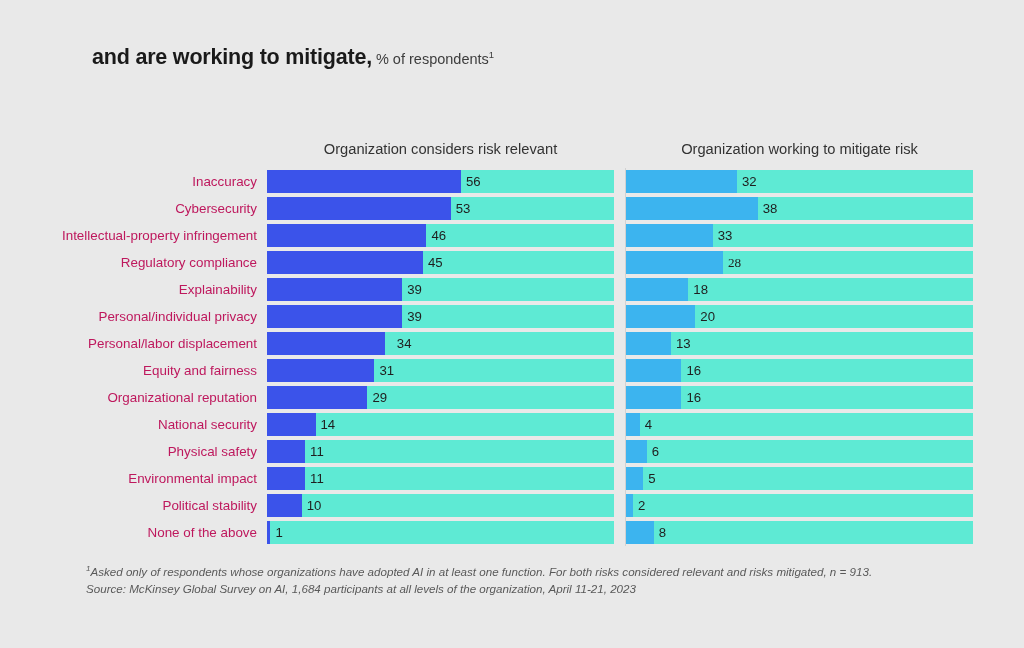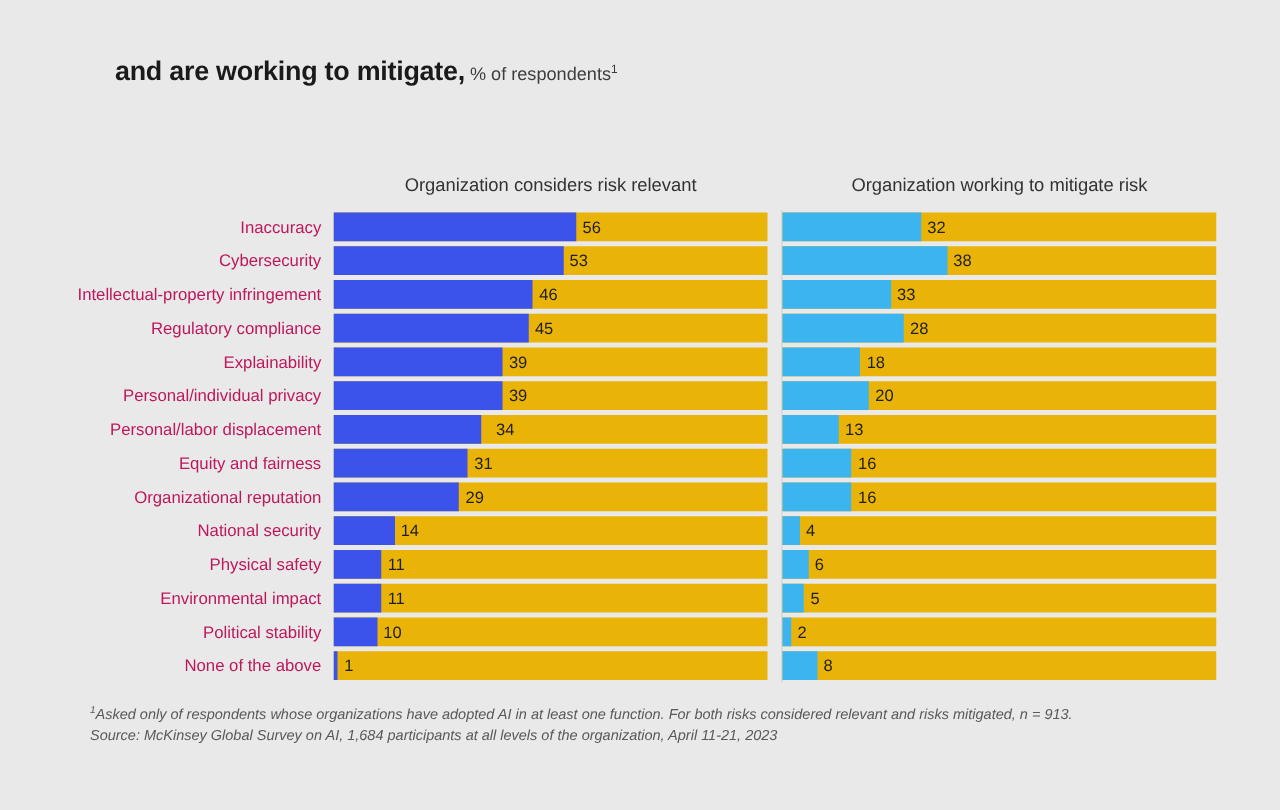--- a/index.html
+++ b/index.html
@@ -87,21 +87,21 @@
     font-size: 13.4px;
     color: #be185d;
     white-space: nowrap;
     padding-right: 0;
     box-sizing: border-box;
   }
   .track {
     position: absolute;
     top: 2px;
     height: 23px;
-    background: #eab308;
+    background: #5eead4;
   }
   .track.left  { left: 267px; width: 347px; }
   .track.right { left: 626px; width: 347px; }
 
   .bar {
     position: absolute;
     top: 0;
     left: 0;
     height: 23px;
   }
@@ -132,21 +132,21 @@
   .footnotes {
     position: absolute;
     left: 72px;
     top: 563px;
     width: 880px;
     font-style: italic;
     font-size: 11.6px;
     line-height: 17px;
     color: #595959;
   }
-  .footnotes div { white-space: nowrap; }
+  .footnotes div { white-space: nowrap; margin-left: 14px; }
   .footnotes sup {
     font-size: 8px;
     vertical-align: super;
     line-height: 0;
   }
 </style>
 </head>
 <body>
 
 <div class="page">
@@ -197,21 +197,21 @@
         </div>
       </div>
       <div class="row">
         <div class="row-label">Regulatory compliance</div>
         <div class="track left">
           <div class="bar blue" style="width: 155.925px;"></div>
           <div class="bar-value" style="left: 155.925px;">45</div>
         </div>
         <div class="track right">
           <div class="bar cyan" style="width: 97.02px;"></div>
-          <div class="bar-value" style="left: 97.02px;">28</div>
+          <div class="bar-value" style="left: 97.02px; font-family: Liberation Serif, serif;">28</div>
         </div>
       </div>
       <div class="row">
         <div class="row-label">Explainability</div>
         <div class="track left">
           <div class="bar blue" style="width: 135.135px;"></div>
           <div class="bar-value" style="left: 135.135px;">39</div>
         </div>
         <div class="track right">
           <div class="bar cyan" style="width: 62.37px;"></div>

